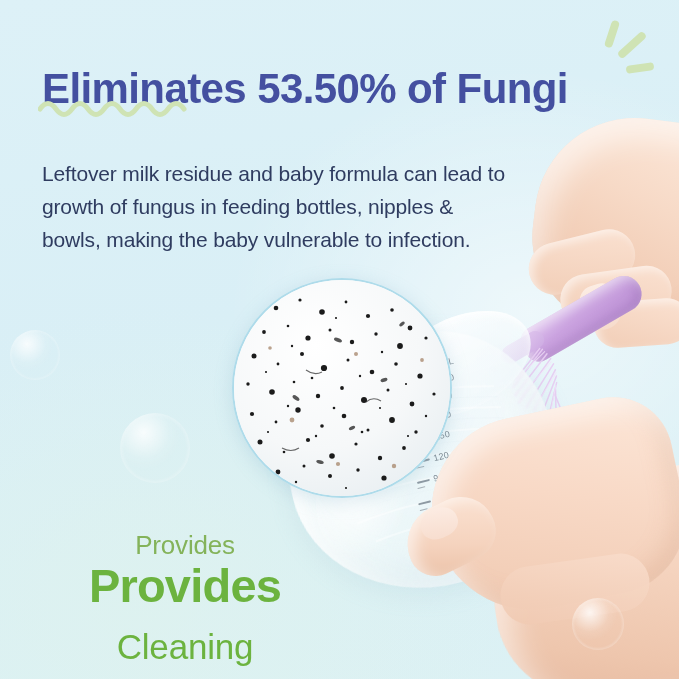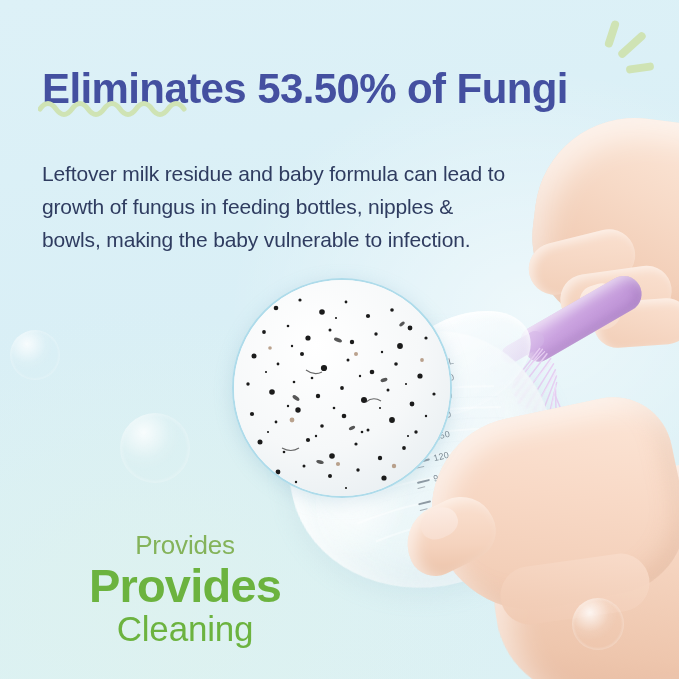--- a/index.html
+++ b/index.html
@@ -383,21 +383,21 @@
     letter-spacing: -0.8px;
     display: block;
     margin-top: 4px;
   }
   .claim .line-cleaning {
     font-size: 35px;
     font-weight: 400;
     color: #6cb33f;
     letter-spacing: -0.2px;
     display: block;
-    margin-top: 2px;
+    margin-top: 20px;
   }
 </style>
 </head>
 <body>
 
 <div id="poster">
 
   <div class="bg-wash"></div>
 
   <div class="photo-stage">

